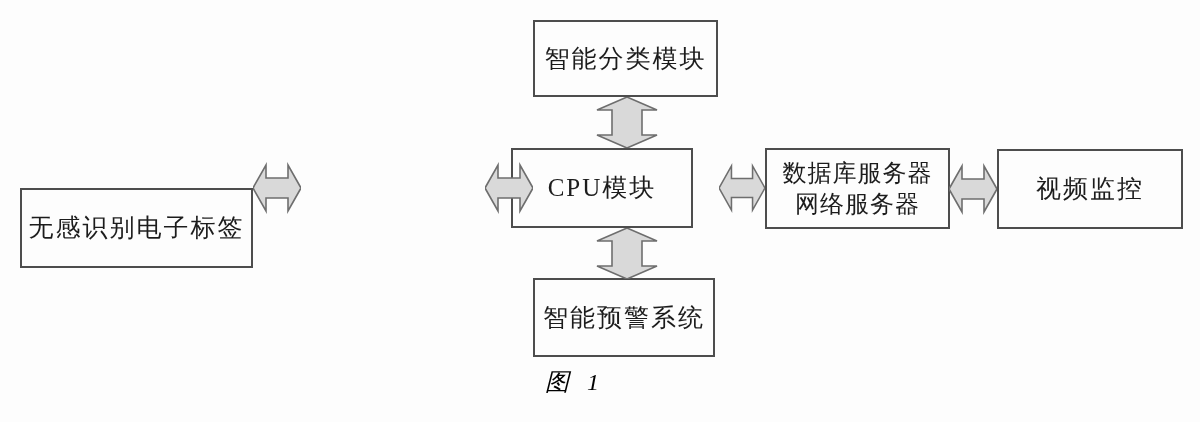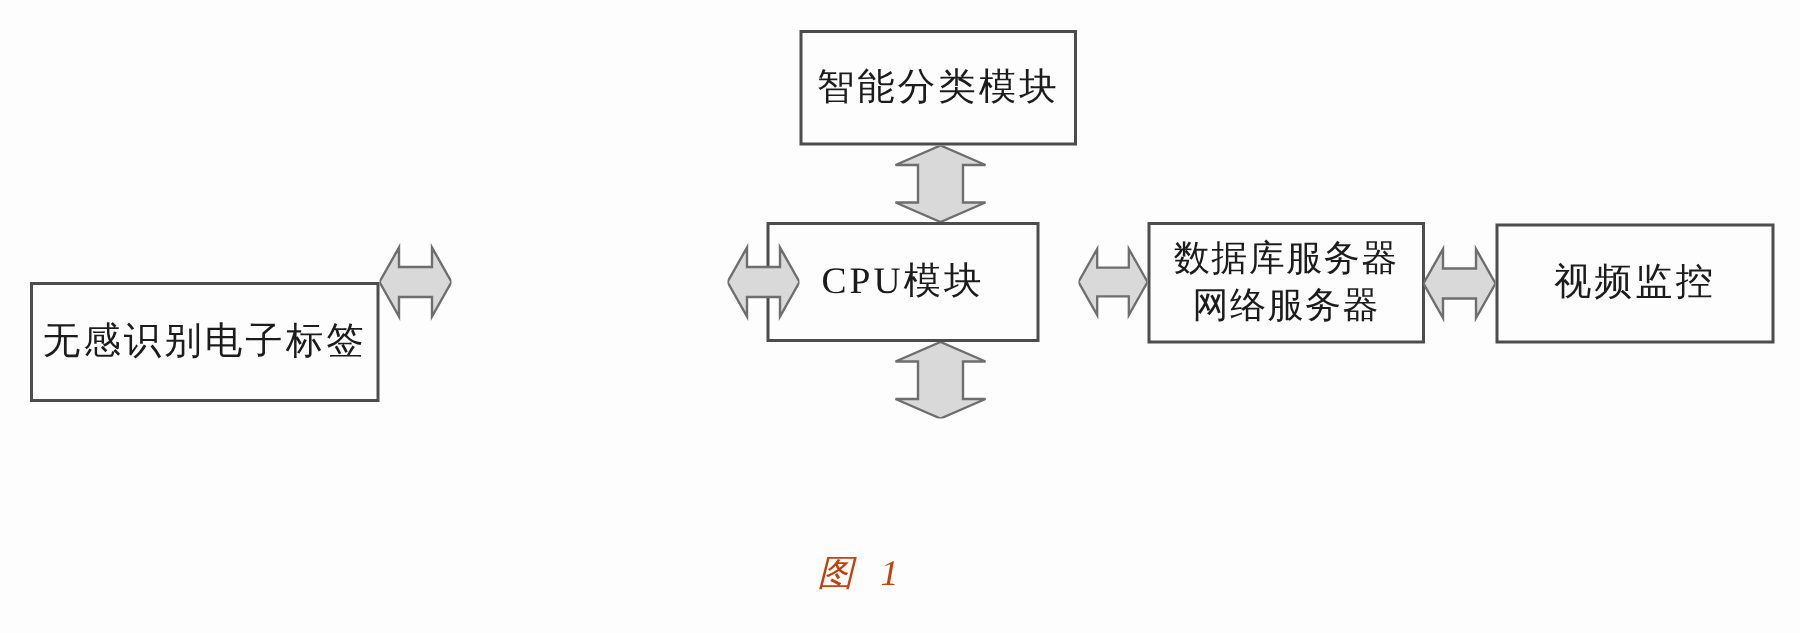--- a/index.html
+++ b/index.html
@@ -54,21 +54,21 @@
     position: absolute;
     left: 380px;
     top: 366px;
     width: 390px;
     display: flex;
     justify-content: center;
     align-items: baseline;
     gap: 20px;
     font-style: italic;
     font-size: 24px;
-    color: #c2410c;
+    color: #000000;
   }
   .caption .cap-label { letter-spacing: 6px; white-space: nowrap; }
   .caption .cap-title { letter-spacing: 4px; white-space: nowrap; }
 </style>
 </head>
 <body>
 
 <div class="stage">
 
   <div class="box" id="b-classify">
@@ -86,20 +86,23 @@
 
   <div class="box two-line" id="b-server">
     <span>数据库服务器</span>
     <span>网络服务器</span>
   </div>
 
   <div class="box" id="b-video">
     <span>视频监控</span>
   </div>
 
+  <div class="box" id="b-warning">
+    <span>智能预警系统</span>
+  </div>
 
   <svg class="arrow" id="a-h1" width="48" height="52" viewBox="0 0 48 52">
     <polygon points="0,26 13,3 13,16 35,16 35,3 48,26 35,49 35,36 13,36 13,49" fill="#d9d9d9" stroke="#6e6e6e" stroke-width="1.6" stroke-linejoin="miter"></polygon>
   </svg>
   <svg class="arrow" id="a-h2" width="48" height="52" viewBox="0 0 48 52">
     <polygon points="0,26 13,3 13,16 35,16 35,3 48,26 35,49 35,36 13,36 13,49" fill="#d9d9d9" stroke="#6e6e6e" stroke-width="1.6" stroke-linejoin="miter"></polygon>
   </svg>
   <svg class="arrow" id="a-h3" width="46" height="52" viewBox="0 0 48 52">
     <polygon points="0,26 13,3 13,16 35,16 35,3 48,26 35,49 35,36 13,36 13,49" fill="#d9d9d9" stroke="#6e6e6e" stroke-width="1.6" stroke-linejoin="miter"></polygon>
   </svg>

